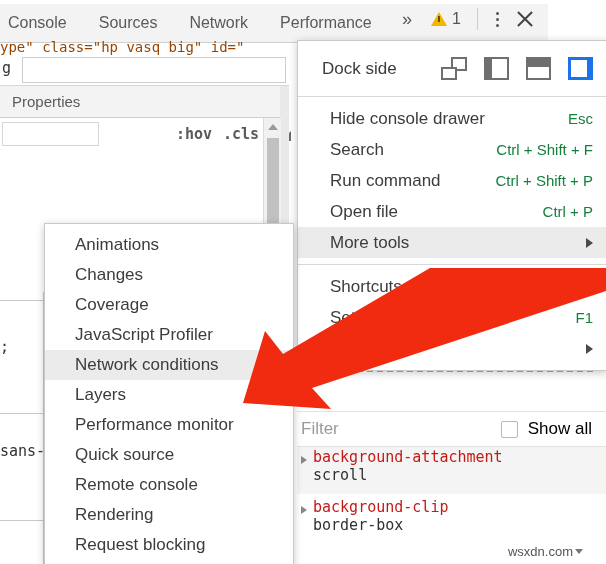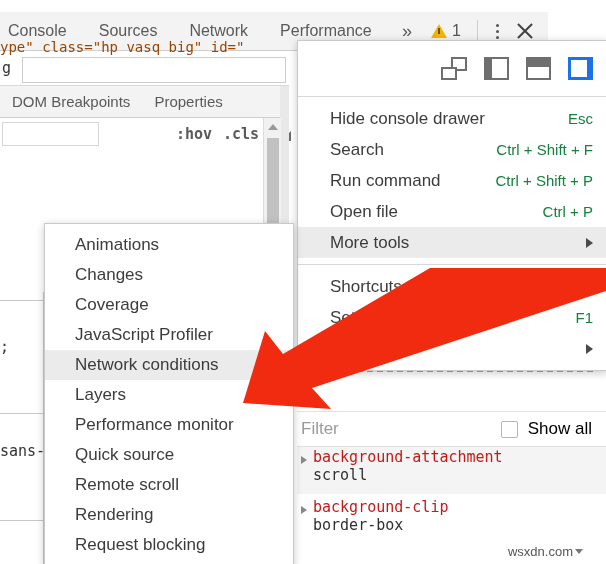--- a/index.html
+++ b/index.html
@@ -9,23 +9,23 @@
     font-family:"Liberation Sans","DejaVu Sans",sans-serif;
     -webkit-font-smoothing:antialiased;
   }
   .root{position:absolute;inset:0;width:606px;height:564px;overflow:hidden;}
 
   
   .devtools{position:absolute;left:0;top:0;width:606px;height:564px;background:#fff;}
 
   
   .tabstrip{
-    position:absolute;left:0;top:12px;width:548px;height:38px;
+    position:absolute;left:0;top:4px;width:548px;height:38px;
     background:#f3f3f3;border-bottom:1px solid #cfcfcf;
-    display:flex;align-items:center;
+    display:flex;align-items:flex-start;
   }
   .tab{
     font-size:16px;color:#5a5a5a;padding:0 16px;height:38px;
     display:flex;align-items:center;white-space:nowrap;
   }
   .tab.first{padding-left:8px;}
   .tstrip-right{margin-left:auto;display:flex;align-items:center;padding-right:8px;gap:2px;}
   .chev{font-size:18px;color:#5a5a5a;padding:0 10px;letter-spacing:-1px;}
   .warn-wrap{display:flex;align-items:center;gap:5px;padding:0 8px;}
   .warn-tri{width:0;height:0;border-left:8px solid transparent;border-right:8px solid transparent;border-bottom:14px solid #f2b600;position:relative;}
@@ -192,21 +192,20 @@
     <div class="codeline">
       <span class="attr">ype" class="hp vasq big" id="</span>
     </div>
 
     <div class="srchrow">
       <div class="frag">g</div>
       <div class="srchbox"></div>
     </div>
 
     <div class="subtabs">
-      <div class="subtab"><span>DOM Breakpoints</span></div>
       <div class="subtab"><span>Properties</span></div>
     </div>
 
     <div class="stylebar">
       <div class="filterbox"></div>
       <div class="rt">
         <span class="mono">:hov</span>
         <span class="mono">.cls</span>
         <span class="plusbtn"><span>+</span><span class="caret"></span></span>
       </div>
@@ -224,20 +223,21 @@
     <div class="lfrag" style="top:338px;">;</div>
     <div class="hline" style="top:413px;"></div>
     <div class="lfrag" style="top:442px;">sans-</div>
     <div class="hline" style="top:520px;"></div>
     <div class="vline" style="left:43px;top:292px;height:272px;"></div>
   </div>
 
   <div class="menu">
 
     <div class="dockrow">
+      <div class="lbl">Dock side</div>
       <div class="dockicons">
         <div class="dk dk-undock">
             <span class="t"></span>
             <span class="b"></span>
           </div>
         <div class="dk dk-left">
             <span class="in"></span>
           </div>
         <div class="dk dk-bottom">
             <span class="in"></span>
@@ -311,21 +311,21 @@
     <div class="sitem">
         <span>Layers</span>
       </div>
     <div class="sitem">
         <span>Performance monitor</span>
       </div>
     <div class="sitem">
         <span>Quick source</span>
       </div>
     <div class="sitem">
-        <span>Remote scroll</span>
+        <span>Remote console</span>
       </div>
     <div class="sitem">
         <span>Rendering</span>
       </div>
     <div class="sitem">
         <span>Request blocking</span>
       </div>
     <div class="menu-pad"></div>
   </div>
 

